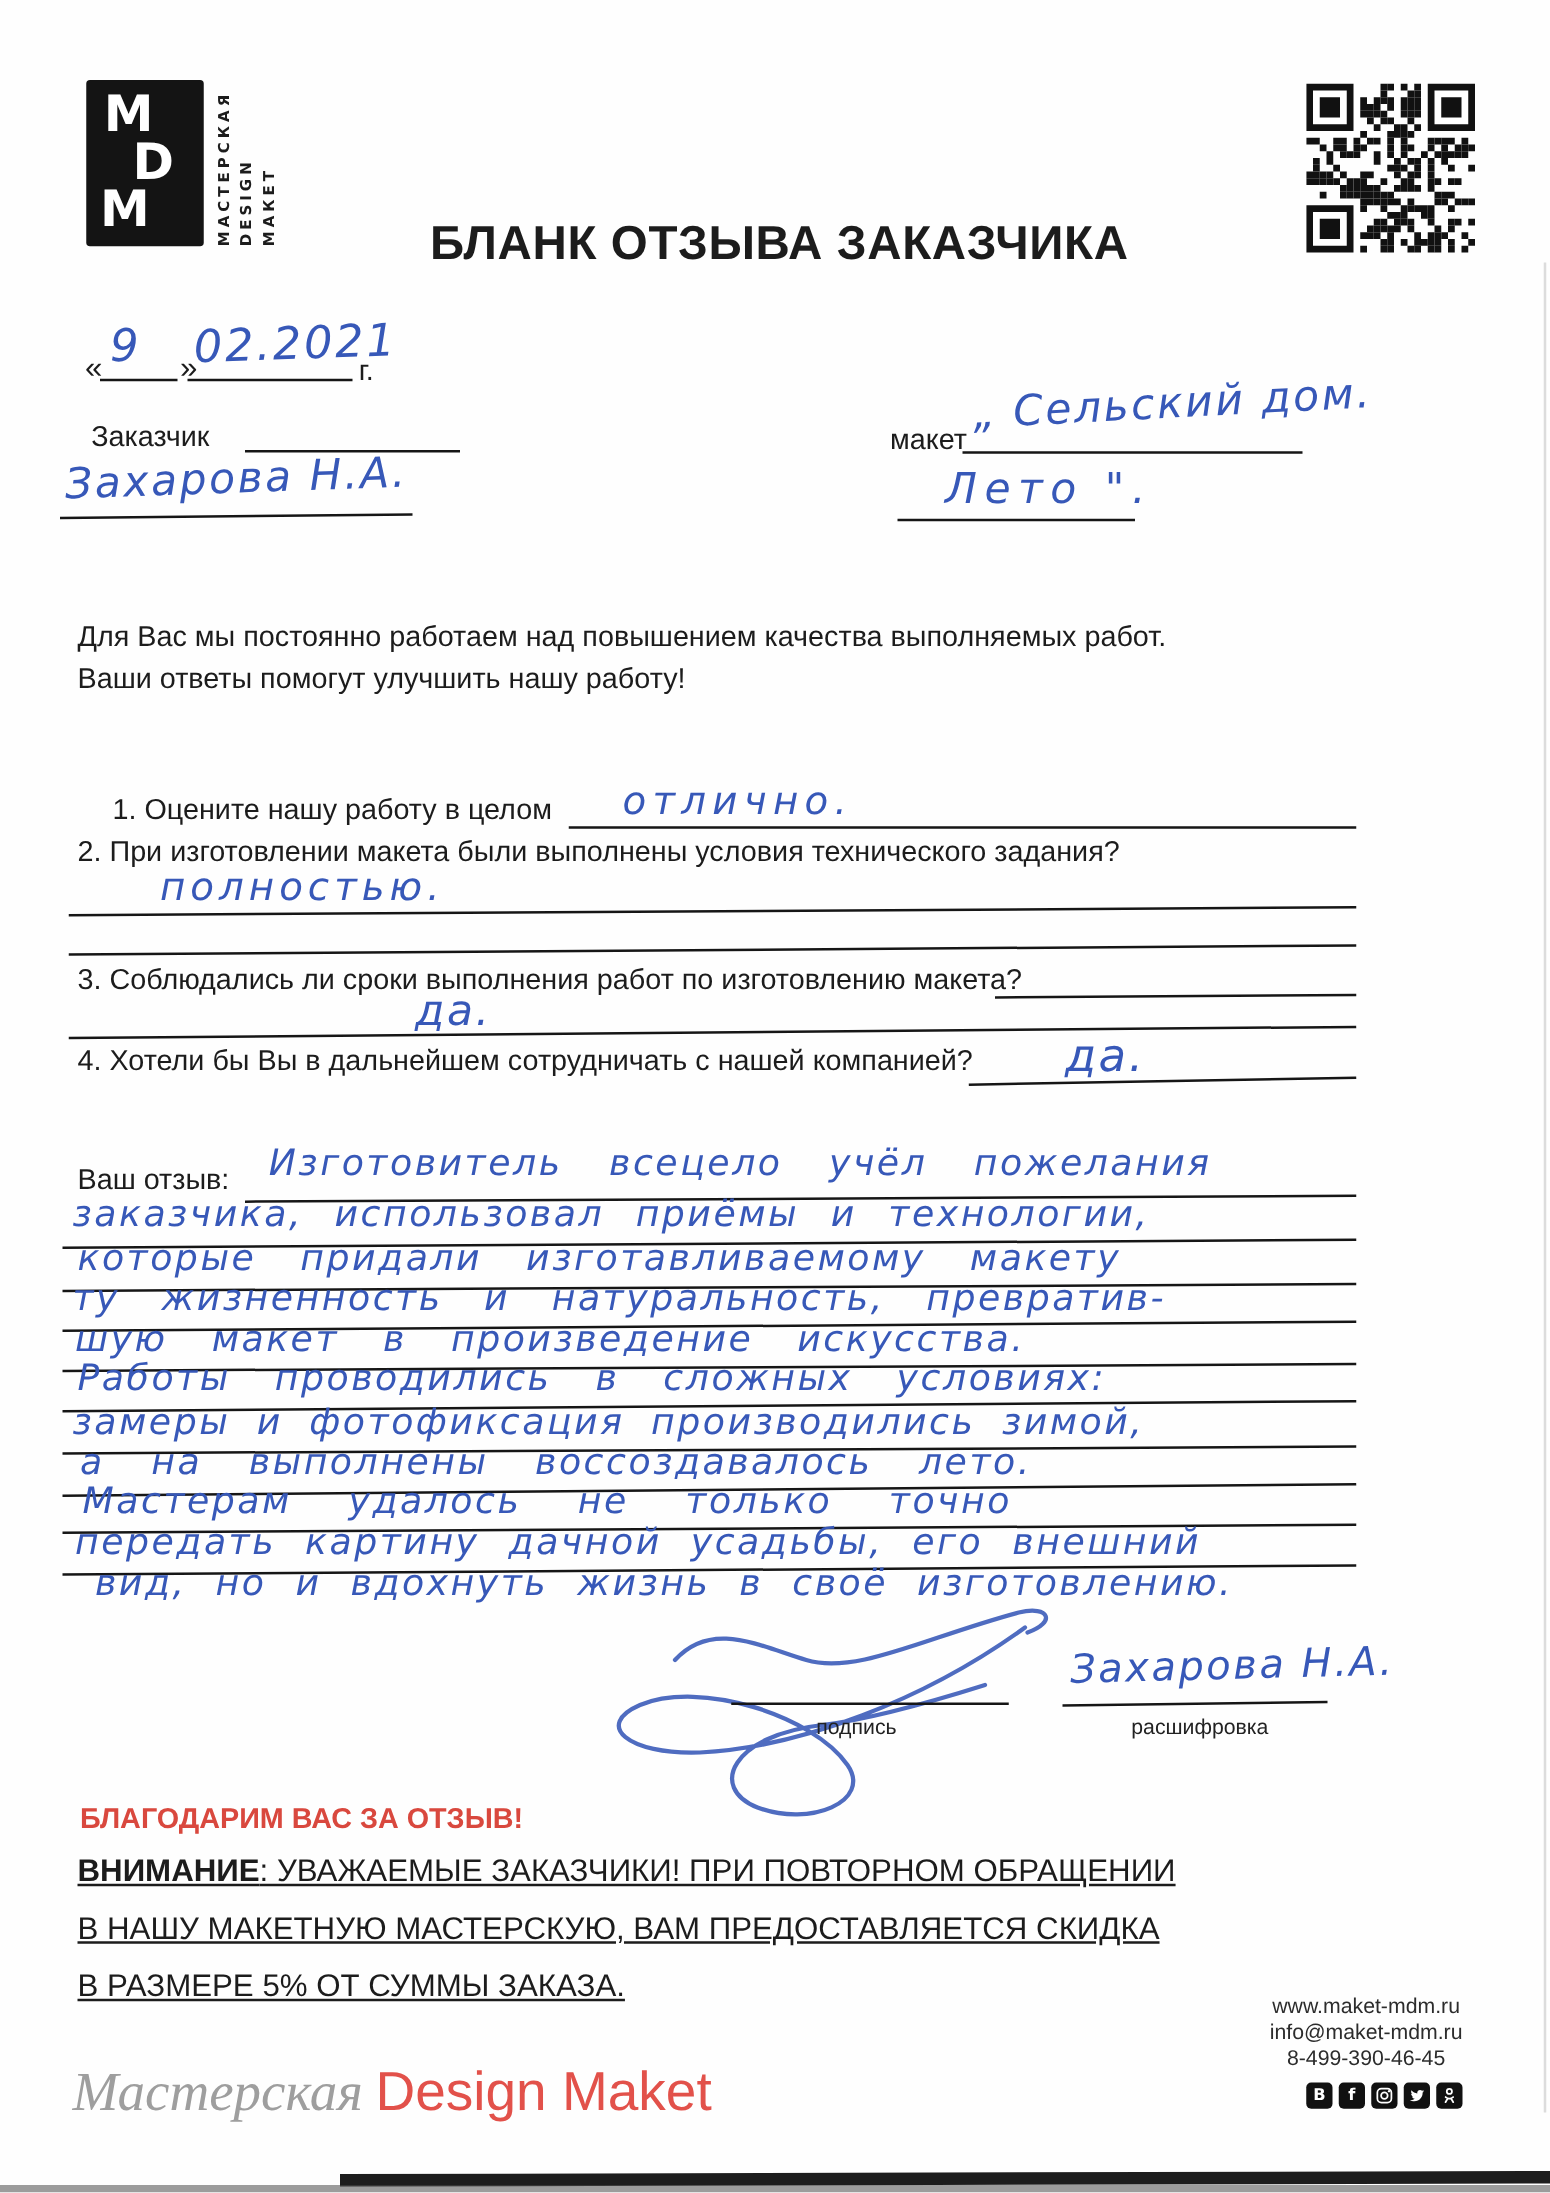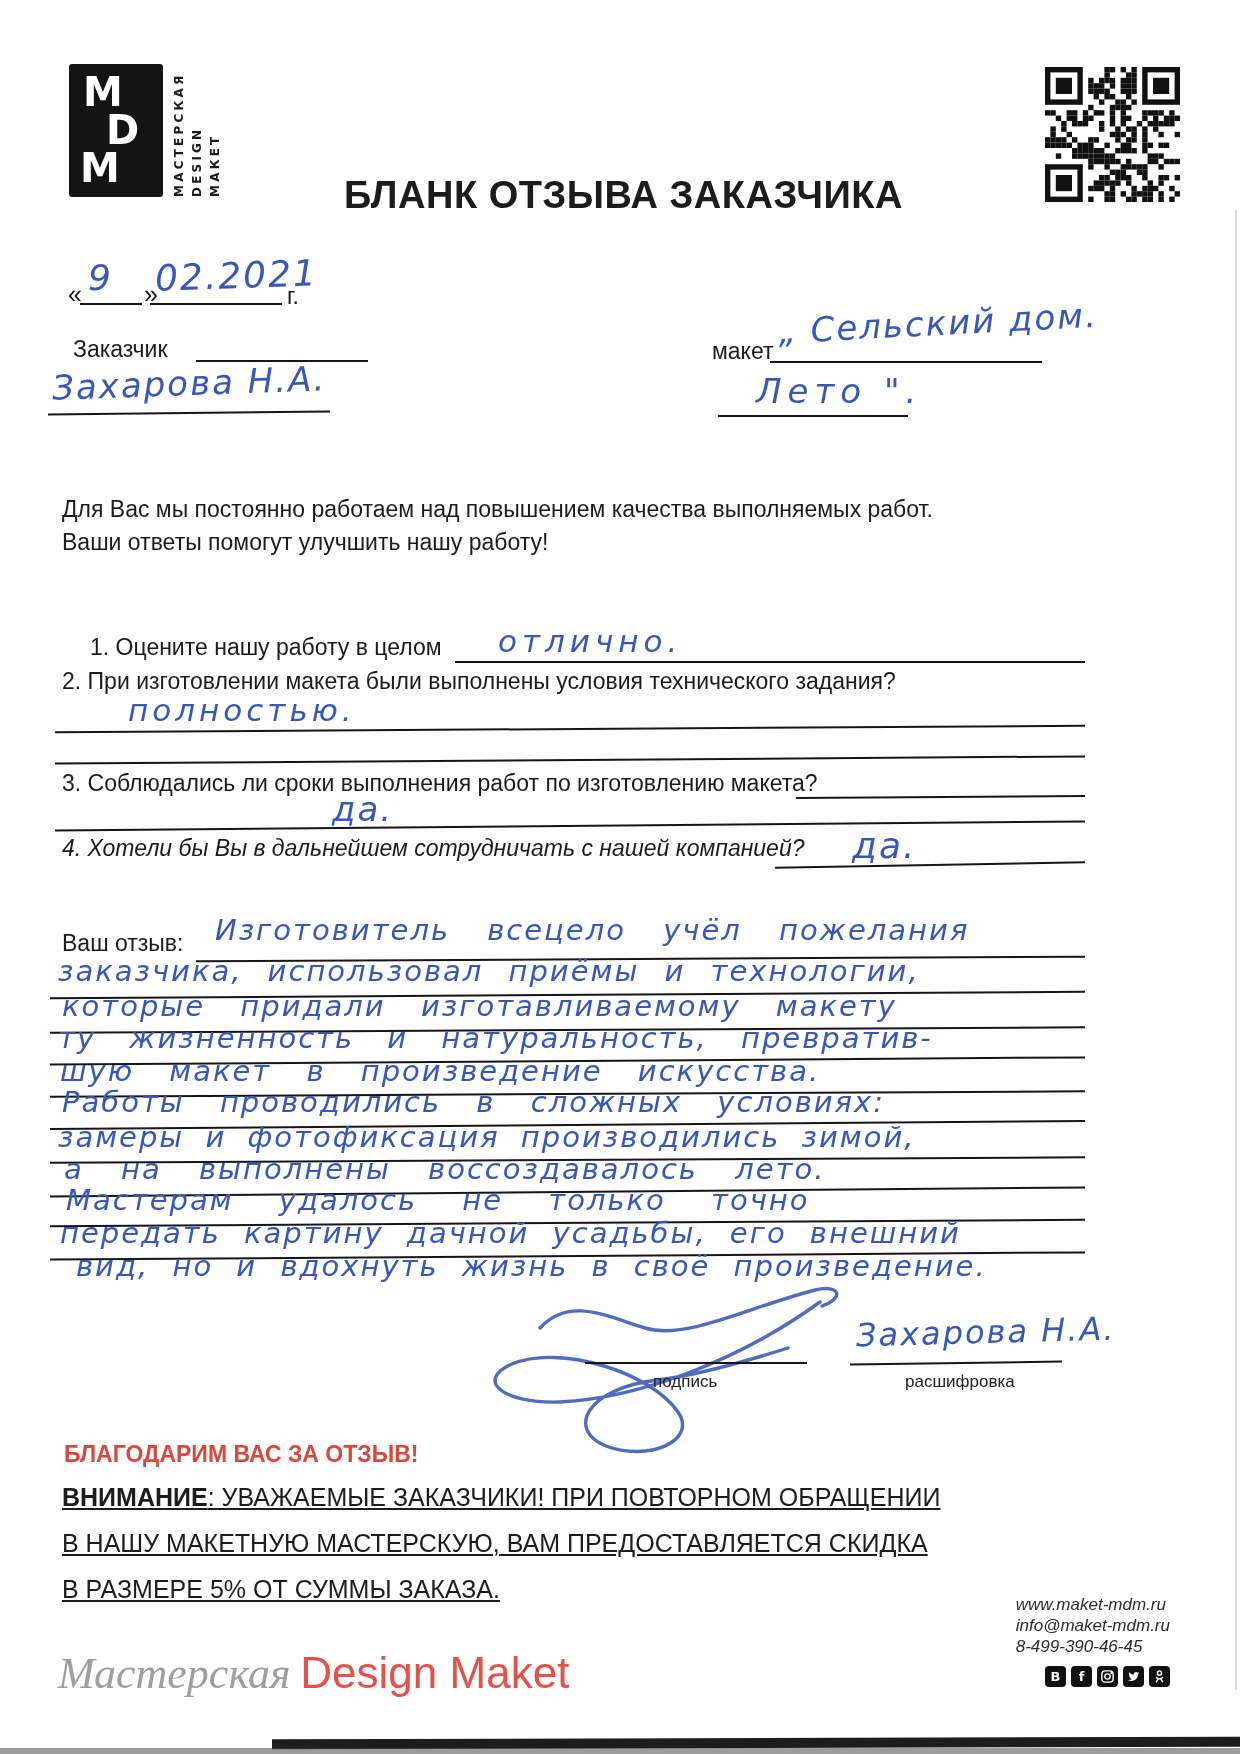--- a/index.html
+++ b/index.html
@@ -29,21 +29,21 @@
     font-size:38px;font-weight:bold;letter-spacing:.5px;white-space:nowrap;}
   .q{font-size:23px;white-space:nowrap;}
   .intro-line{font-size:23px;line-height:33px;white-space:nowrap;}
   .small-label{font-size:17px;color:#222;}
   .red{color:#d9483e;}
   #notice div{font-size:25px;line-height:46px;white-space:nowrap;text-decoration:underline;}
   
   #brand{left:58px;top:1648px;font-size:44px;white-space:nowrap;}
   #brand .gray{font-family:"Liberation Serif", serif;font-style:italic;color:#9e9e9e;}
   #brand .redb{color:#e2514a;margin-left:10px;}
-  #contacts{right:70px;top:1594px;text-align:left;font-size:17px;line-height:21px;color:#2c2c2c;font-style:italic;}
+  #contacts{right:70px;top:1594px;text-align:center;font-size:17px;line-height:21px;color:#2c2c2c;}
   #socials{right:70px;top:1666px;display:flex;gap:5px;}
   .soc{width:21px;height:21px;background:#111;border-radius:4px;color:#fff;
     display:flex;align-items:center;justify-content:center;
     font-size:13px;font-weight:bold;font-family:"DejaVu Sans", sans-serif;}
   .soc svg{width:15px;height:15px;display:block;}
   #scan-bar{left:272px;top:1738px;width:968px;height:10px;background:#1d1d1d;transform:rotate(-.15deg);}
   #scan-bar2{left:0;top:1748px;width:1240px;height:6px;background:#4a4a4a;opacity:.55;}
   #scan-edge{right:3px;top:210px;width:2px;height:1480px;background:#dcdcdc;}
 </style>
 </head>
@@ -327,21 +327,21 @@
   <span class="abs q" style="left:62px;top:668px;">2. При изготовлении макета были выполнены условия технического задания?</span>
   <span class="hand" style="left:128px;top:695px;font-size:31px;letter-spacing:4px;">полностью.</span>
   <div class="rule" style="left:55px;top:728px;width:1030px;transform:rotate(-.35deg);"></div>
   <div class="rule" style="left:55px;top:759px;width:1030px;transform:rotate(-.4deg);"></div>
 
   <span class="abs q" style="left:62px;top:770px;">3. Соблюдались ли сроки выполнения работ по изготовлению макета?</span>
   <div class="rule" style="left:796px;top:796px;width:289px;transform:rotate(-.4deg);"></div>
   <span class="hand" style="left:332px;top:792px;font-size:34px;">да.</span>
   <div class="rule" style="left:55px;top:825px;width:1030px;transform:rotate(-.5deg);"></div>
 
-  <span class="abs q" style="left:62px;top:835px;font-style:italic;">4. Хотели бы Вы в дальнейшем сотрудничать с нашей компанией?</span>
+  <span class="abs q" style="left:62px;top:835px;">4. Хотели бы Вы в дальнейшем сотрудничать с нашей компанией?</span>
   <div class="rule" style="left:775px;top:864px;width:310px;transform:rotate(-1deg);"></div>
   <span class="hand" style="left:852px;top:828px;font-size:36px;">да.</span>
 
   <span class="abs q" style="left:62px;top:930px;">Ваш отзыв:</span>
 
   <div class="rule" style="left:196px;top:958px;width:889px;transform:rotate(-.3deg);"></div>
   <div class="rule" style="left:50px;top:994px;width:1035px;transform:rotate(-.35deg);"></div>
   <div class="rule" style="left:50px;top:1029px;width:1035px;transform:rotate(-.3deg);"></div>
   <div class="rule" style="left:50px;top:1060px;width:1035px;transform:rotate(-.4deg);"></div>
   <div class="rule" style="left:50px;top:1093px;width:1035px;transform:rotate(-.3deg);"></div>
@@ -354,21 +354,21 @@
   <span class="hand" style="left:215px;top:916px;font-size:29px;word-spacing:26px;">Изготовитель всецело учёл пожелания</span>
   <span class="hand" style="left:58px;top:957px;font-size:29px;word-spacing:14px;">заказчика, использовал приёмы и технологии,</span>
   <span class="hand" style="left:62px;top:992px;font-size:29px;word-spacing:24px;">которые придали изготавливаемому макету</span>
   <span class="hand" style="left:58px;top:1024px;font-size:29px;word-spacing:22px;">ту жизненность и натуральность, превратив-</span>
   <span class="hand" style="left:60px;top:1057px;font-size:29px;word-spacing:24px;">шую макет в произведение искусства.</span>
   <span class="hand" style="left:62px;top:1088px;font-size:29px;word-spacing:24px;">Работы проводились в сложных условиях:</span>
   <span class="hand" style="left:58px;top:1123px;font-size:29px;word-spacing:10px;">замеры и фотофиксация производились зимой,</span>
   <span class="hand" style="left:64px;top:1155px;font-size:29px;word-spacing:26px;">а на выполнены воссоздавалось лето.</span>
   <span class="hand" style="left:66px;top:1186px;font-size:29px;word-spacing:34px;">Мастерам удалось не только точно</span>
   <span class="hand" style="left:60px;top:1219px;font-size:29px;word-spacing:12px;">передать картину дачной усадьбы, его внешний</span>
-  <span class="hand" style="left:76px;top:1252px;font-size:29px;word-spacing:12px;">вид, но и вдохнуть жизнь в своё произведение.</span>
+  <span class="hand" style="left:76px;top:1252px;font-size:29px;word-spacing:12px;">вид, но и вдохнуть жизнь в своё изготовлению.</span>
 
   <div class="abs" style="left:420px;top:1240px;width:480px;height:230px;">
     <svg viewBox="0 0 480 230" width="480" height="230" xmlns="http://www.w3.org/2000/svg" fill="none" stroke="#3758b8" stroke-width="3.4" stroke-linecap="round" opacity=".88">
       <path d="M120 88 C150 55 190 78 225 88 C265 100 320 70 395 50 C420 44 425 58 402 66"></path>
       <path d="M400 62 C320 120 220 158 140 162 C82 164 55 140 92 124 C140 104 230 132 258 172 C278 201 228 222 186 206 C146 190 166 148 238 140 C280 135 330 120 368 108"></path>
     </svg>
   </div>
   <div class="rule" style="left:585px;top:1362px;width:222px;"></div>
   <span class="abs small-label" style="left:653px;top:1372px;">подпись</span>
   <span class="hand" style="left:856px;top:1316px;font-size:32px;transform:rotate(-1.5deg);">Захарова Н.А.</span>

